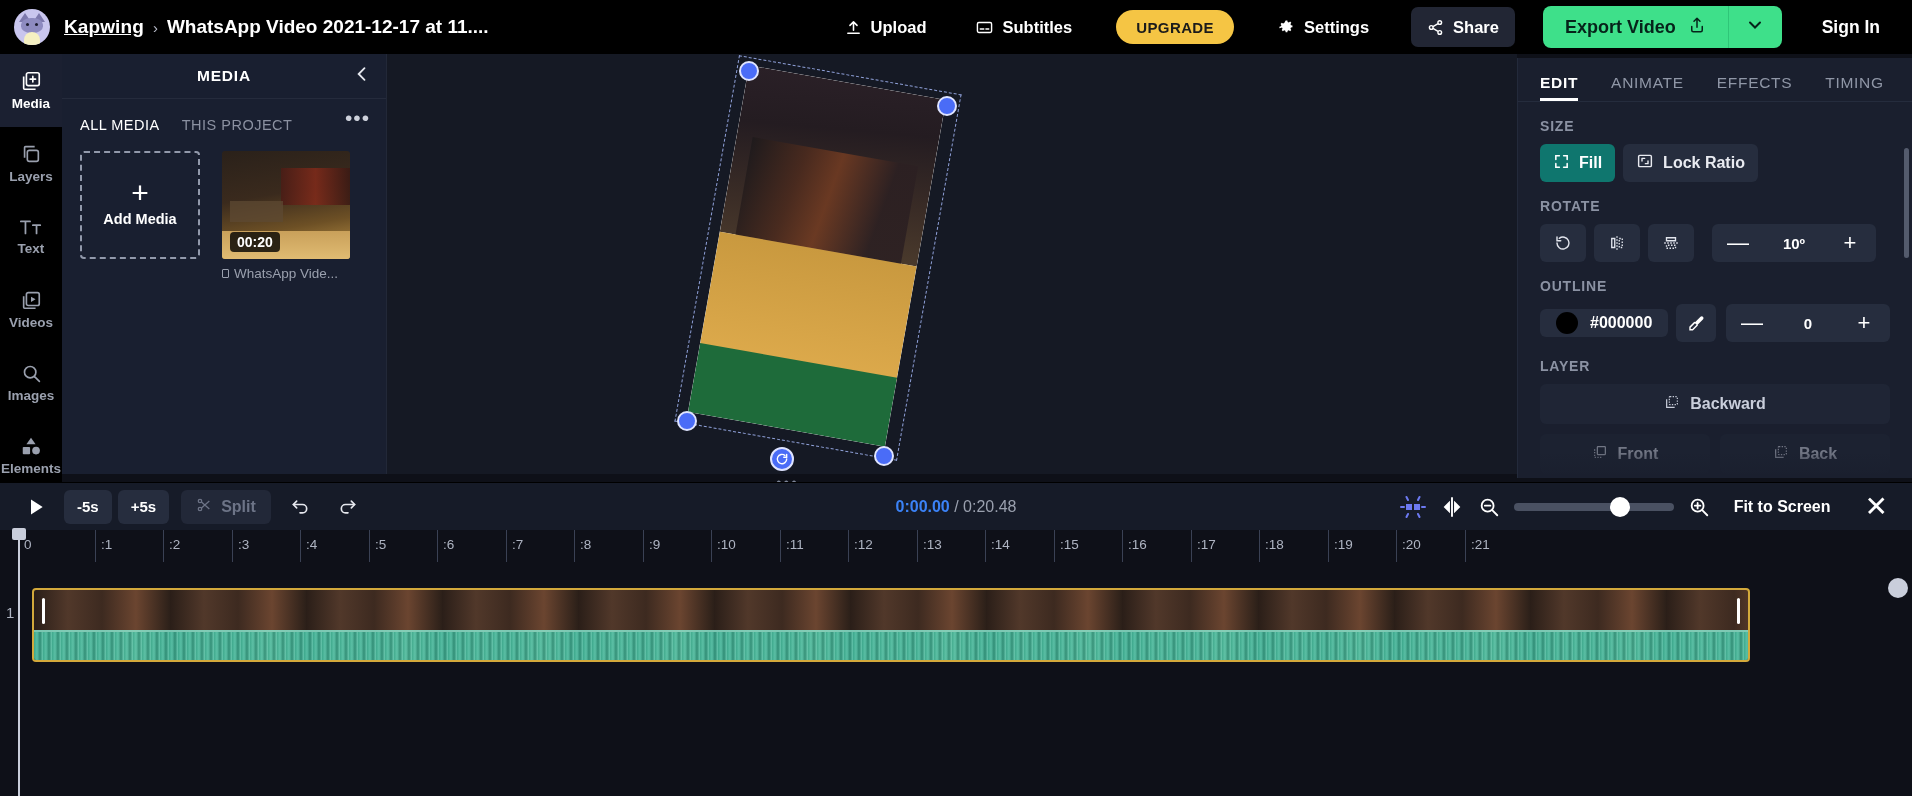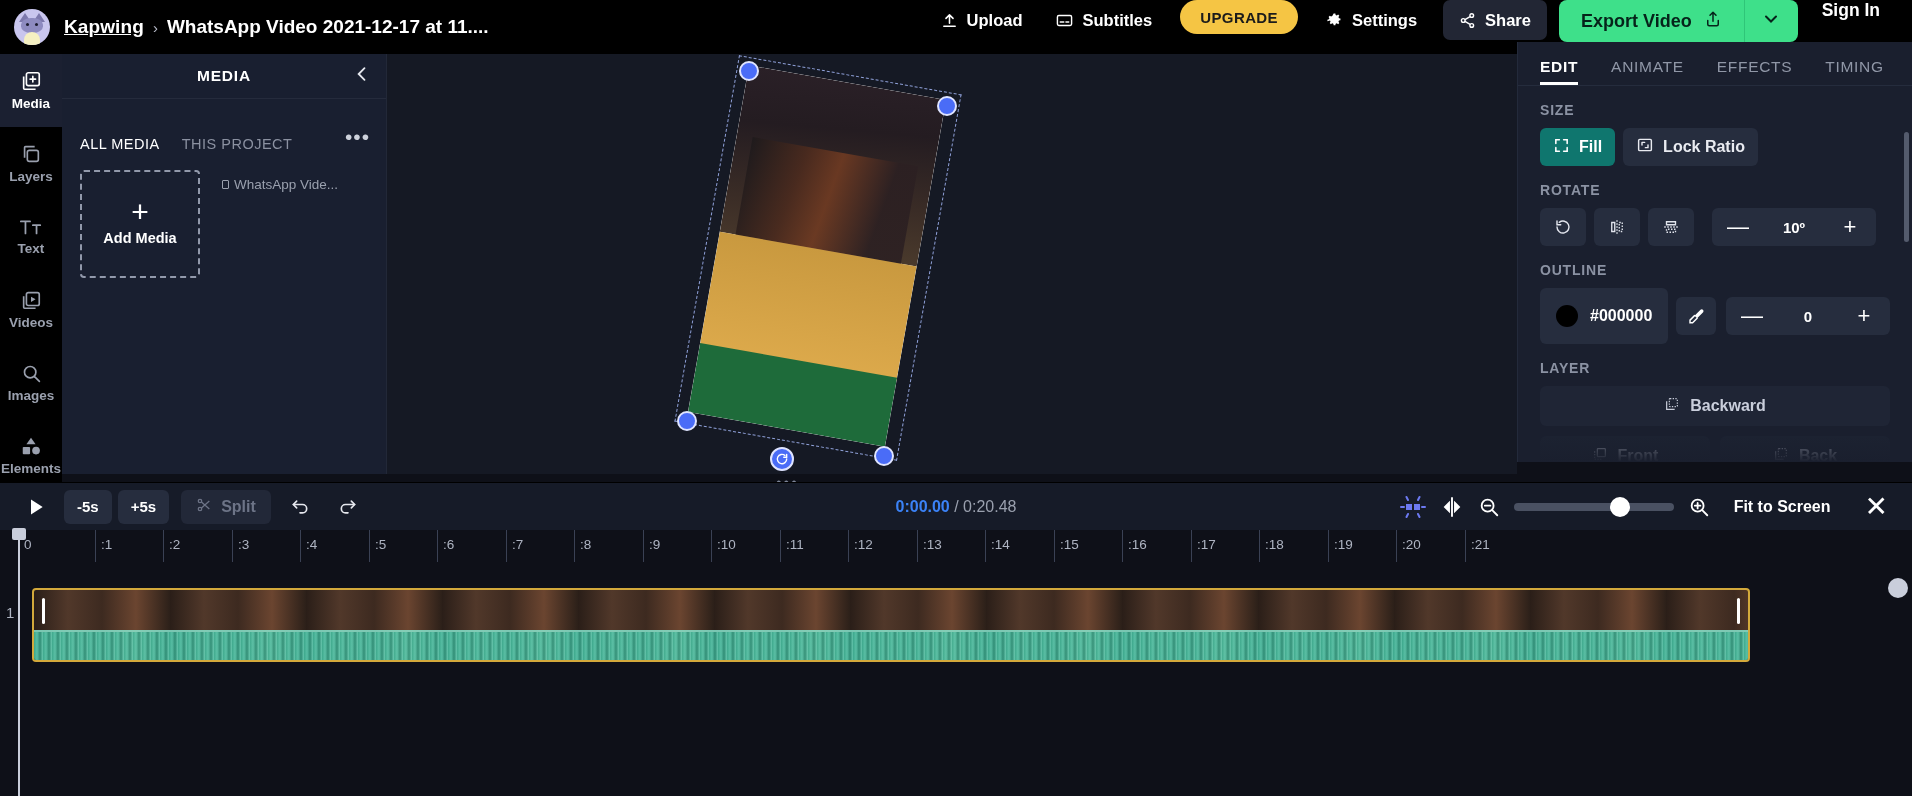--- a/index.html
+++ b/index.html
@@ -28,21 +28,21 @@
   .avatar .eye.l { left: 12px; } .avatar .eye.r { left: 21px; }
   .avatar .body { position: absolute; left: 10px; bottom: 0; width: 16px; height: 13px; background: #f5f0c2; border-radius: 8px 8px 0 0; }
 
   .brand-link {
     color: #ffffff; font-size: 19px; font-weight: 700;
     text-decoration: underline; cursor: pointer; letter-spacing: .1px;
   }
   .crumb-sep { color: #b9bccb; font-size: 15px; margin: 0 9px; }
   .proj-title { color: #ffffff; font-size: 19px; font-weight: 700; }
 
-  .topbar-right { margin-left: auto; display: flex; align-items: flex-start; gap: 0; height: 54px; }
+  .topbar-right { margin-left: auto; display: flex; align-items: center; gap: 16px; height: 54px; }
   .tb-btn {
     display: flex; align-items: center; gap: 9px; color: #ffffff;
     font-size: 16.5px; font-weight: 600; padding: 0 16px; height: 40px; cursor: pointer;
     border-radius: 7px; white-space: nowrap;
   }
   .tb-btn svg { display: block; }
   .upgrade {
     background: #f5c544; color: #1b1b1b; font-weight: 800; font-size: 15px;
     letter-spacing: .4px; border-radius: 20px; height: 34px; padding: 0 20px;
     display: flex; align-items: center; cursor: pointer; margin: 0 12px;
@@ -78,21 +78,21 @@
   .media-panel {
     position: absolute; top: 54px; left: 62px; width: 325px; height: 420px;
     background: #19203140; background: #191f30; border-right: 1px solid #222838;
   }
   .media-head {
     height: 45px; display: flex; align-items: center; justify-content: center;
     position: relative; border-bottom: 1px solid #252b3c;
   }
   .media-head .t { color: #fff; font-size: 15.5px; font-weight: 700; letter-spacing: .8px; }
   .media-head .collapse { position: absolute; right: 14px; top: 10px; cursor: pointer; color: #e6e8ee; }
-  .media-tabs { display: flex; align-items: flex-end; padding: 18px 18px 0 18px; position: relative; margin-top: 19px; }
+  .media-tabs { display: flex; align-items: flex-end; padding: 18px 18px 0 18px; position: relative; }
   .mtab { font-size: 14.5px; letter-spacing: .5px; cursor: pointer; margin-right: 22px; }
   .mtab.active { color: #ffffff; }
   .mtab.idle { color: #8b91a1; }
   .dots { position: absolute; right: 16px; top: 8px; color: #cdd1db; font-size: 21px; letter-spacing: 1px; cursor: pointer; line-height: 1; }
   .media-grid { display: flex; gap: 22px; padding: 18px 18px 0 18px; }
   .add-media {
     width: 120px; height: 108px; border: 2px dashed #9299ab; border-radius: 4px;
     display: flex; flex-direction: column; align-items: center; justify-content: center;
     gap: 8px; cursor: pointer; color: #ffffff;
   }
@@ -141,21 +141,21 @@
   }
   .rot-handle {
     position: absolute; width: 24px; height: 24px; border-radius: 50%;
     background: #4a6cf7; border: 2px solid #dfe4ff; display: flex;
     align-items: center; justify-content: center; cursor: pointer; color: #fff;
   }
   .canvas-dots { position: absolute; left: 389px; top: 420px; color: #7e8699; font-size: 16px; letter-spacing: 2px; }
 
   
   .right-panel {
-    position: absolute; top: 42px; right: 0; width: 395px; height: 420px;
+    position: absolute; top: 58px; right: 0; width: 395px; height: 420px;
     background: #1a1f2e; border-left: 1px solid #232a3b;
   }
   .rp-tabs { display: flex; align-items: flex-end; height: 44px; padding: 0 22px; gap: 33px; border-bottom: 1px solid #252c3d; }
   .rp-tab { font-size: 15.5px; letter-spacing: .7px; padding-bottom: 9px; cursor: pointer; color: #9097a7; position: relative; }
   .rp-tab.active { color: #ffffff; font-weight: 700; }
   .rp-tab.active::after { content: ""; position: absolute; left: 0; right: 0; bottom: 0; height: 3px; background: #fff; }
   .rp-body { position: relative; height: 376px; overflow: hidden; padding: 0 22px; }
   .sec-label { color: #8b92a3; font-size: 14px; font-weight: 700; letter-spacing: .8px; margin: 16px 0 10px; }
   .btn-row { display: flex; gap: 8px; align-items: center; }
   .pill {
@@ -166,21 +166,21 @@
   .pill.primary { background: #0f766e; color: #fff; align-items: center; }
   .icon-btn {
     width: 46px; height: 38px; border-radius: 6px; background: #262d3e;
     display: flex; align-items: center; justify-content: center; cursor: pointer; color: #e2e5ed;
   }
   .stepper { display: flex; align-items: center; background: #262d3e; border-radius: 6px; height: 38px; margin-left: 10px; }
   .step-btn { width: 52px; height: 38px; display: flex; align-items: center; justify-content: center; cursor: pointer; color: #fff; font-size: 22px; }
   .step-val { min-width: 60px; text-align: center; color: #fff; font-size: 15px; font-weight: 700; }
   .color-field {
     display: flex; align-items: center; gap: 12px; background: #262d3e; border-radius: 6px;
-    height: 56px; padding: 0 16px; cursor: pointer;
+    height: 28px; padding: 0 16px; cursor: pointer;
   }
   .swatch { width: 22px; height: 22px; border-radius: 50%; background: #000; }
   .hex { color: #fff; font-size: 16px; font-weight: 700; }
   .layer-row { display: flex; gap: 10px; margin-top: 4px; }
   .layer-btn {
     flex: 1; display: flex; align-items: center; justify-content: center; gap: 10px;
     height: 40px; border-radius: 6px; background: #1f2535; color: #c9cedb;
     font-size: 16px; font-weight: 700; cursor: pointer;
   }
   .rp-scroll { position: absolute; right: 3px; top: 90px; width: 5px; height: 110px; background: #545b6d; border-radius: 3px; cursor: pointer; }
@@ -393,20 +393,26 @@
       <span class="mtab active">ALL MEDIA</span>
       <span class="mtab idle">THIS PROJECT</span>
       <span class="dots">•••</span>
     </div>
     <div class="media-grid">
       <div class="add-media">
         <span class="plus">+</span>
         <span class="lbl">Add Media</span>
       </div>
       <div class="thumb-wrap">
+        <div class="thumb">
+          <div class="shelf"></div>
+            <div class="shelf2"></div>
+            <div class="bed"></div>
+          <div class="badge">00:20</div>
+        </div>
         <div class="thumb-name">
           <span class="fileicon"></span>
           <span>WhatsApp Vide...</span>
         </div>
       </div>
     </div>
   </div>
 
   <div class="canvas">
     <div class="video-frame">

